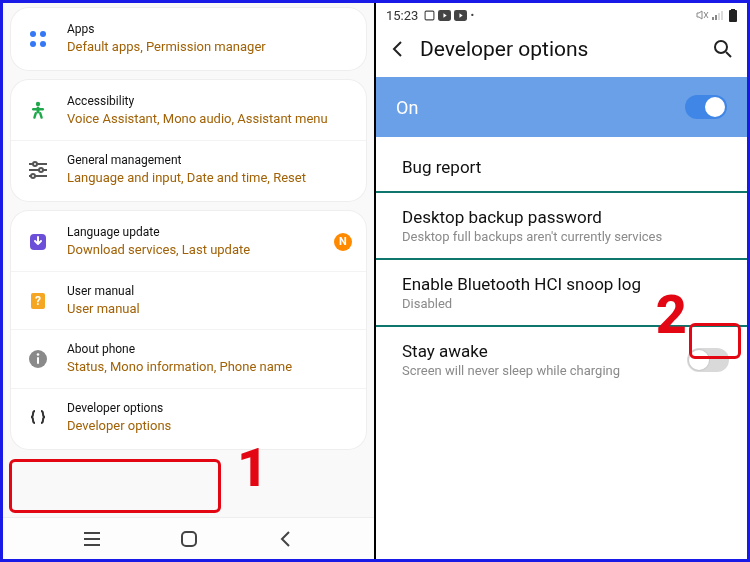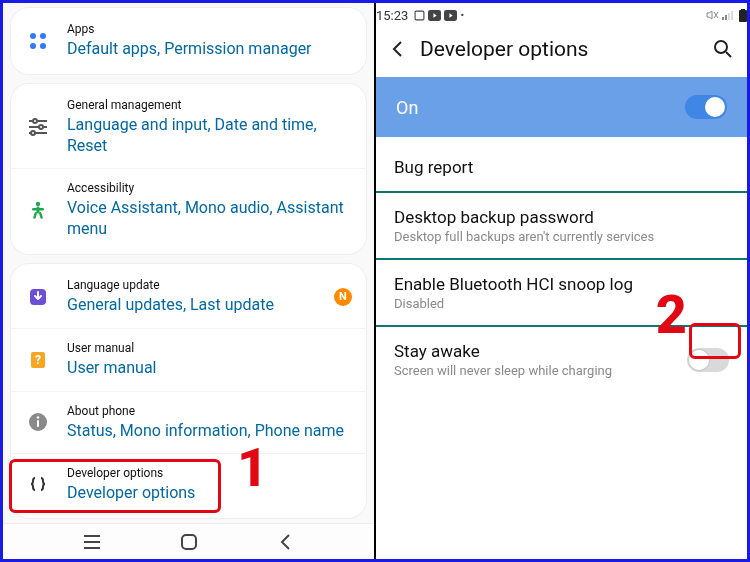--- a/index.html
+++ b/index.html
@@ -46,22 +46,22 @@
     display: flex; align-items: center; justify-content: center;
     flex-shrink: 0;
   }
   .text-col { flex: 1; min-width: 0; }
   .title {
     font-size: 12px;
     color: #111;
     line-height: 1.25;
   }
   .subtitle {
-    font-size: 16px;
-    color: #0369a1;
+    font-size: 13px;
+    color: #a16207;
     line-height: 1.3;
     margin-top: 2px;
   }
   .badge-n {
     width: 18px; height: 18px; border-radius: 50%;
     background: #ff8a00;
     color: #fff;
     font-size: 11px; font-weight: bold;
     display: flex; align-items: center; justify-content: center;
     flex-shrink: 0;
@@ -79,21 +79,21 @@
   }
   .navbtn { width: 22px; height: 22px; display:flex;align-items:center;justify-content:center; }
 
   
   .status-bar {
     height: 24px;
     font-size: 13px;
     color: #333;
     display: flex;
     align-items: center;
-    padding: 0 0;
+    padding: 0 10px;
     background: #fff;
     gap: 6px;
   }
   .status-bar .spacer { flex: 1; }
   .status-icons { display:flex; gap:3px; align-items:center; }
   .dev-header {
     display: flex;
     align-items: center;
     padding: 10px 14px 16px;
     background: #fff;
@@ -134,21 +134,21 @@
   .dev-list { background:#fff; padding: 6px 0; flex:1; overflow:hidden; }
   .dev-item {
     padding: 14px 18px;
     display:flex;
     align-items:center;
     gap:12px;
   }
   .dev-item + .dev-item { border-top: 2px solid #0f766e; }
   .dev-title { font-size: 17px; color:#111; }
   .dev-sub { font-size: 13px; color:#8a8a8a; margin-top:2px; }
-  .dev-text { flex:1; min-width:0; }
+  .dev-text { flex:1; min-width:0;margin-left:8px; }
 
   
   .highlight-box {
     position: absolute;
     border: 3px solid #e30613;
     border-radius: 6px;
     pointer-events: none;
   }
   .ann-num {
     position: absolute;
@@ -179,64 +179,64 @@
             </svg>
         </div>
         <div class="text-col">
           <div class="title">Apps</div>
           <div class="subtitle">Default apps, Permission manager</div>
         </div>
       </div>
     </div>
 
     <div class="card">
+      <div class="row">
+        <div class="icon-slot">
+          <svg width="22" height="22" viewBox="0 0 22 22" fill="#1fa84b">
+              <circle cx="11" cy="4" r="2.2"></circle>
+              <rect x="9.5" y="6.5" width="3" height="7" rx="1.5"></rect>
+              <rect x="5" y="8" width="12" height="2.4" rx="1.2"></rect>
+              <rect x="8" y="12" width="2.4" height="7" rx="1.2" transform="rotate(18 9 12)"></rect>
+              <rect x="11.6" y="12" width="2.4" height="7" rx="1.2" transform="rotate(-18 13 12)"></rect>
+            </svg>
+        </div>
+        <div class="text-col">
+          <div class="title">Accessibility</div>
+          <div class="subtitle">Voice Assistant, Mono audio, Assistant menu</div>
+        </div>
+      </div>
       <div class="row">
         <div class="icon-slot">
           <svg width="22" height="22" viewBox="0 0 22 22" stroke="#555" stroke-width="2" fill="none">
               <line x1="2" y1="5" x2="20" y2="5"></line>
               <circle cx="8" cy="5" r="2" fill="#fff"></circle>
               <line x1="2" y1="11" x2="20" y2="11"></line>
               <circle cx="14" cy="11" r="2" fill="#fff"></circle>
               <line x1="2" y1="17" x2="20" y2="17"></line>
               <circle cx="6" cy="17" r="2" fill="#fff"></circle>
             </svg>
         </div>
         <div class="text-col">
           <div class="title">General management</div>
           <div class="subtitle">Language and input, Date and time, Reset</div>
         </div>
       </div>
-      <div class="row">
-        <div class="icon-slot">
-          <svg width="22" height="22" viewBox="0 0 22 22" fill="#1fa84b">
-              <circle cx="11" cy="4" r="2.2"></circle>
-              <rect x="9.5" y="6.5" width="3" height="7" rx="1.5"></rect>
-              <rect x="5" y="8" width="12" height="2.4" rx="1.2"></rect>
-              <rect x="8" y="12" width="2.4" height="7" rx="1.2" transform="rotate(18 9 12)"></rect>
-              <rect x="11.6" y="12" width="2.4" height="7" rx="1.2" transform="rotate(-18 13 12)"></rect>
-            </svg>
-        </div>
-        <div class="text-col">
-          <div class="title">Accessibility</div>
-          <div class="subtitle">Voice Assistant, Mono audio, Assistant menu</div>
-        </div>
-      </div>
     </div>
 
     <div class="card">
       <div class="row">
         <div class="icon-slot">
           <svg width="22" height="22" viewBox="0 0 22 22">
               <rect x="3" y="3" width="16" height="16" rx="4" fill="#6b4fd8"></rect>
               <path d="M11 6v7m0 0l-3-3m3 3l3-3" stroke="#fff" stroke-width="2" fill="none" stroke-linecap="round"></path>
             </svg>
         </div>
         <div class="text-col">
           <div class="title">Language update</div>
-          <div class="subtitle">General updates, Last update</div>
+          <div class="subtitle">Download services, Last update</div>
         </div>
         <div class="badge-n">N</div>
       </div>
       <div class="row">
         <div class="icon-slot">
           <svg width="22" height="22" viewBox="0 0 22 22">
               <rect x="4" y="3" width="14" height="16" rx="2" fill="#f5a623"></rect>
               <text x="11" y="15" font-size="12" font-weight="bold" text-anchor="middle" fill="#fff">?</text>
             </svg>
         </div>

